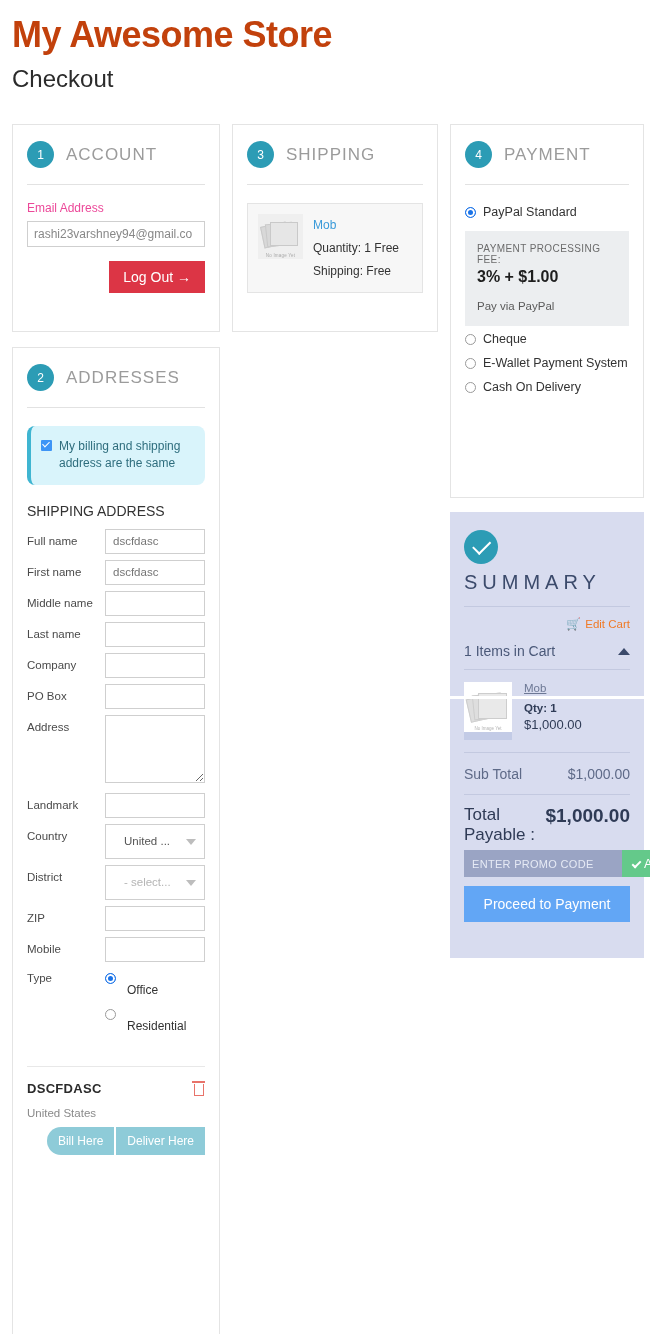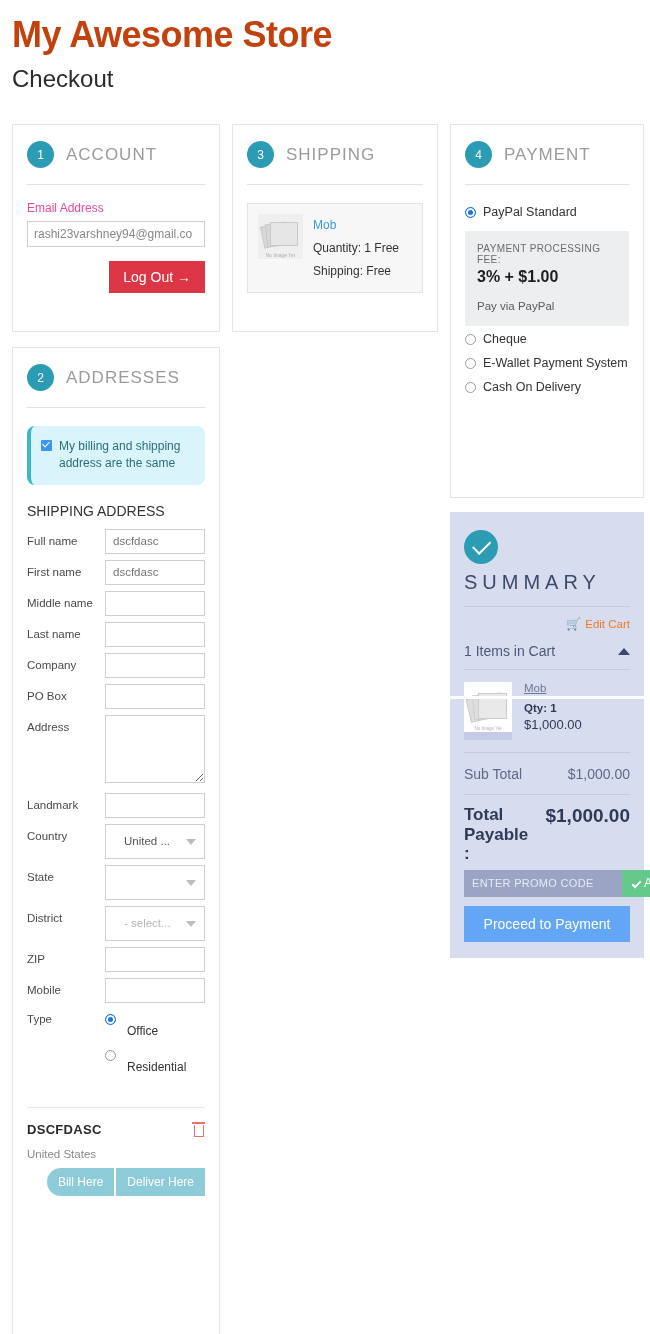--- a/index.html
+++ b/index.html
@@ -182,21 +182,21 @@
   .citem-name { font-size:11.5px; color:#6d7895; text-decoration:underline; }
   .citem-qty { font-size:11.5px; color:#2f3b56; font-weight:bold; margin-top:8px; }
   .citem-price { font-size:13px; color:#2f3b56; margin-top:3px; }
   .seam { position:absolute; left:-14px; right:-14px; top:14px; height:3px; background:#fff; }
   .sub-row {
     display:flex; justify-content:space-between; align-items:center;
     font-size:14px; color:#5e6a88; margin-top:13px; padding-bottom:12px;
     border-bottom:1px solid #c3c9e0;
   }
   .tot-row { display:flex; justify-content:space-between; align-items:flex-start; margin-top:10px; }
-  .tot-lab { font-size:17px; font-weight:bold; color:#2f3b56; width:72px; line-height:1.15; }
+  .tot-lab { font-size:17px; font-weight:normal; color:#2f3b56; width:72px; line-height:1.15; }
   .tot-amt { font-size:19px; font-weight:bold; color:#2f3b56; white-space:nowrap; }
   .promo-row { display:flex; margin-top:6px; }
   .promo-in {
     flex:1; height:27px; background:#9aa4c4; border:0; color:#e6eaf5;
     font-size:11px; padding:0 8px; letter-spacing:.3px;
     font-family:"Liberation Sans", sans-serif;
   }
   .promo-in::placeholder { color:#e6eaf5; }
   .apply {
     background:#64c98a; color:#fff; border:0; font-size:12.5px; padding:0 12px;
@@ -333,29 +333,20 @@
   </div>
   <div class="frow">
     <div class="lab">Landmark</div>
     <div class="ctl"><input class="inp" style=""></div>
   </div>
   <div class="frow">
     <div class="lab">Country</div>
     <div class="ctl">
       <div class="sel">
         <span>United ...</span>
-        <span class="arrow"></span>
-      </div>
-    </div>
-  </div>
-  <div class="frow">
-    <div class="lab">State</div>
-    <div class="ctl">
-      <div class="sel">
-        <span></span>
         <span class="arrow"></span>
       </div>
     </div>
   </div>
   <div class="frow">
     <div class="lab">District</div>
     <div class="ctl">
       <div class="sel ph">
         <span>- select...</span>
         <span class="arrow"></span>

